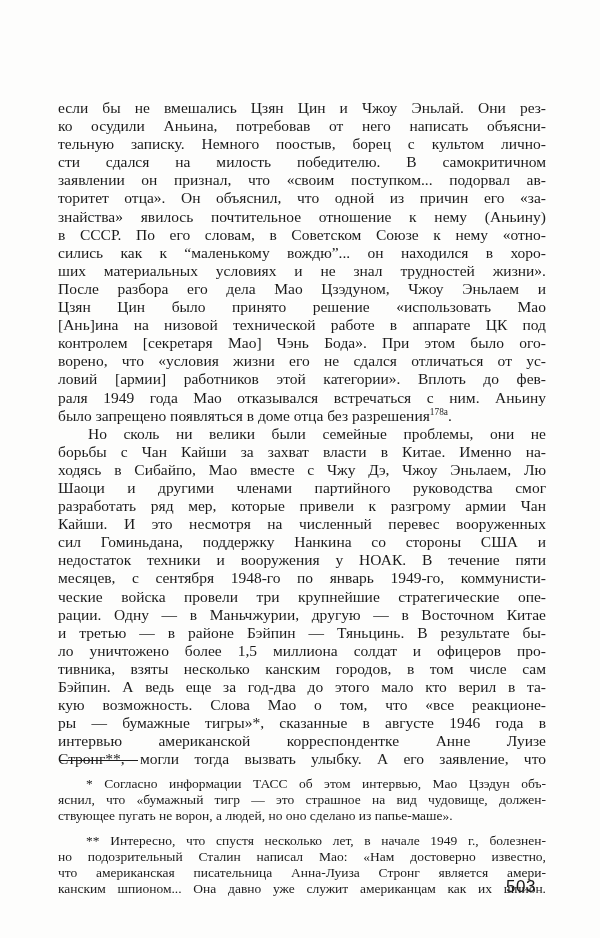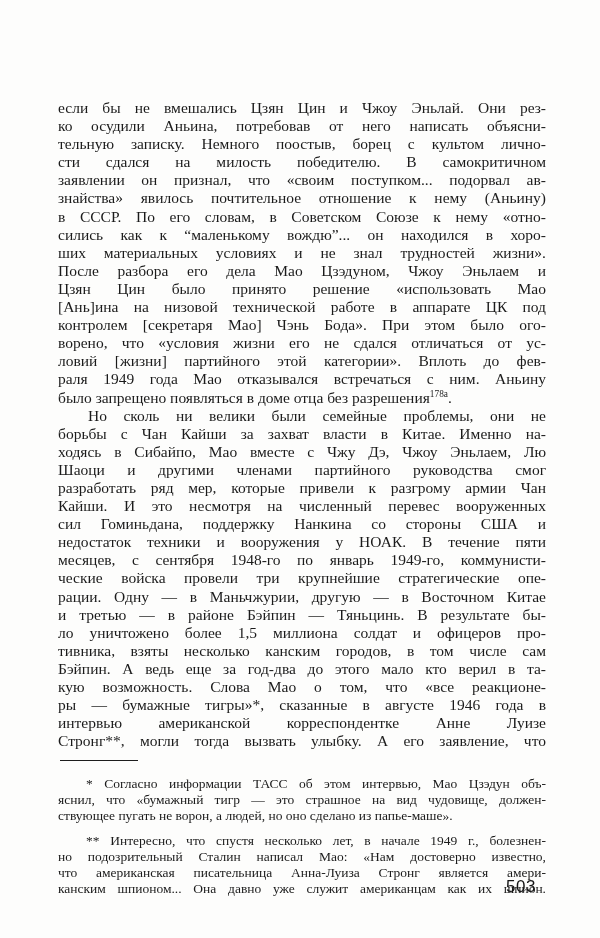--- a/index.html
+++ b/index.html
@@ -83,30 +83,31 @@
 </head>
 <body>
 
 <div class="page">
   <div class="main-text">
       <div class="line">если бы не вмешались Цзян Цин и Чжоу Эньлай. Они рез-</div>
       <div class="line">ко осудили Аньина, потребовав от него написать объясни-</div>
       <div class="line">тельную записку. Немного поостыв, борец с культом лично-</div>
       <div class="line">сти сдался на милость победителю. В самокритичном</div>
       <div class="line">заявлении он признал, что «своим поступком... подорвал ав-</div>
+      <div class="line">торитет отца». Он объяснил, что одной из причин его «за-</div>
       <div class="line">знайства» явилось почтительное отношение к нему (Аньину)</div>
       <div class="line">в СССР. По его словам, в Советском Союзе к нему «отно-</div>
       <div class="line">сились как к “маленькому вождю”... он находился в хоро-</div>
       <div class="line">ших материальных условиях и не знал трудностей жизни».</div>
       <div class="line">После разбора его дела Мао Цзэдуном, Чжоу Эньлаем и</div>
       <div class="line">Цзян Цин было принято решение «использовать Мао</div>
       <div class="line">[Ань]ина на низовой технической работе в аппарате ЦК под</div>
       <div class="line">контролем [секретаря Мао] Чэнь Бода». При этом было ого-</div>
       <div class="line">ворено, что «условия жизни его не сдался отличаться от ус-</div>
-      <div class="line">ловий [жизни] партийного этой категории». Вплоть до фев-</div>
+      <div class="line">ловий [армии] работников этой категории». Вплоть до фев-</div>
       <div class="line">раля 1949 года Мао отказывался встречаться с ним. Аньину</div>
       <div class="line last">было запрещено появляться в доме отца без разрешения<sup>178a</sup>.</div>
       <div class="line indent">Но сколь ни велики были семейные проблемы, они не</div>
       <div class="line">борьбы с Чан Кайши за захват власти в Китае. Именно на-</div>
       <div class="line">ходясь в Сибайпо, Мао вместе с Чжу Дэ, Чжоу Эньлаем, Лю</div>
       <div class="line">Шаоци и другими членами партийного руководства смог</div>
       <div class="line">разработать ряд мер, которые привели к разгрому армии Чан</div>
       <div class="line">Кайши. И это несмотря на численный перевес вооруженных</div>
       <div class="line">сил Гоминьдана, поддержку Нанкина со стороны США и</div>
       <div class="line">недостаток техники и вооружения у НОАК. В течение пяти</div>

